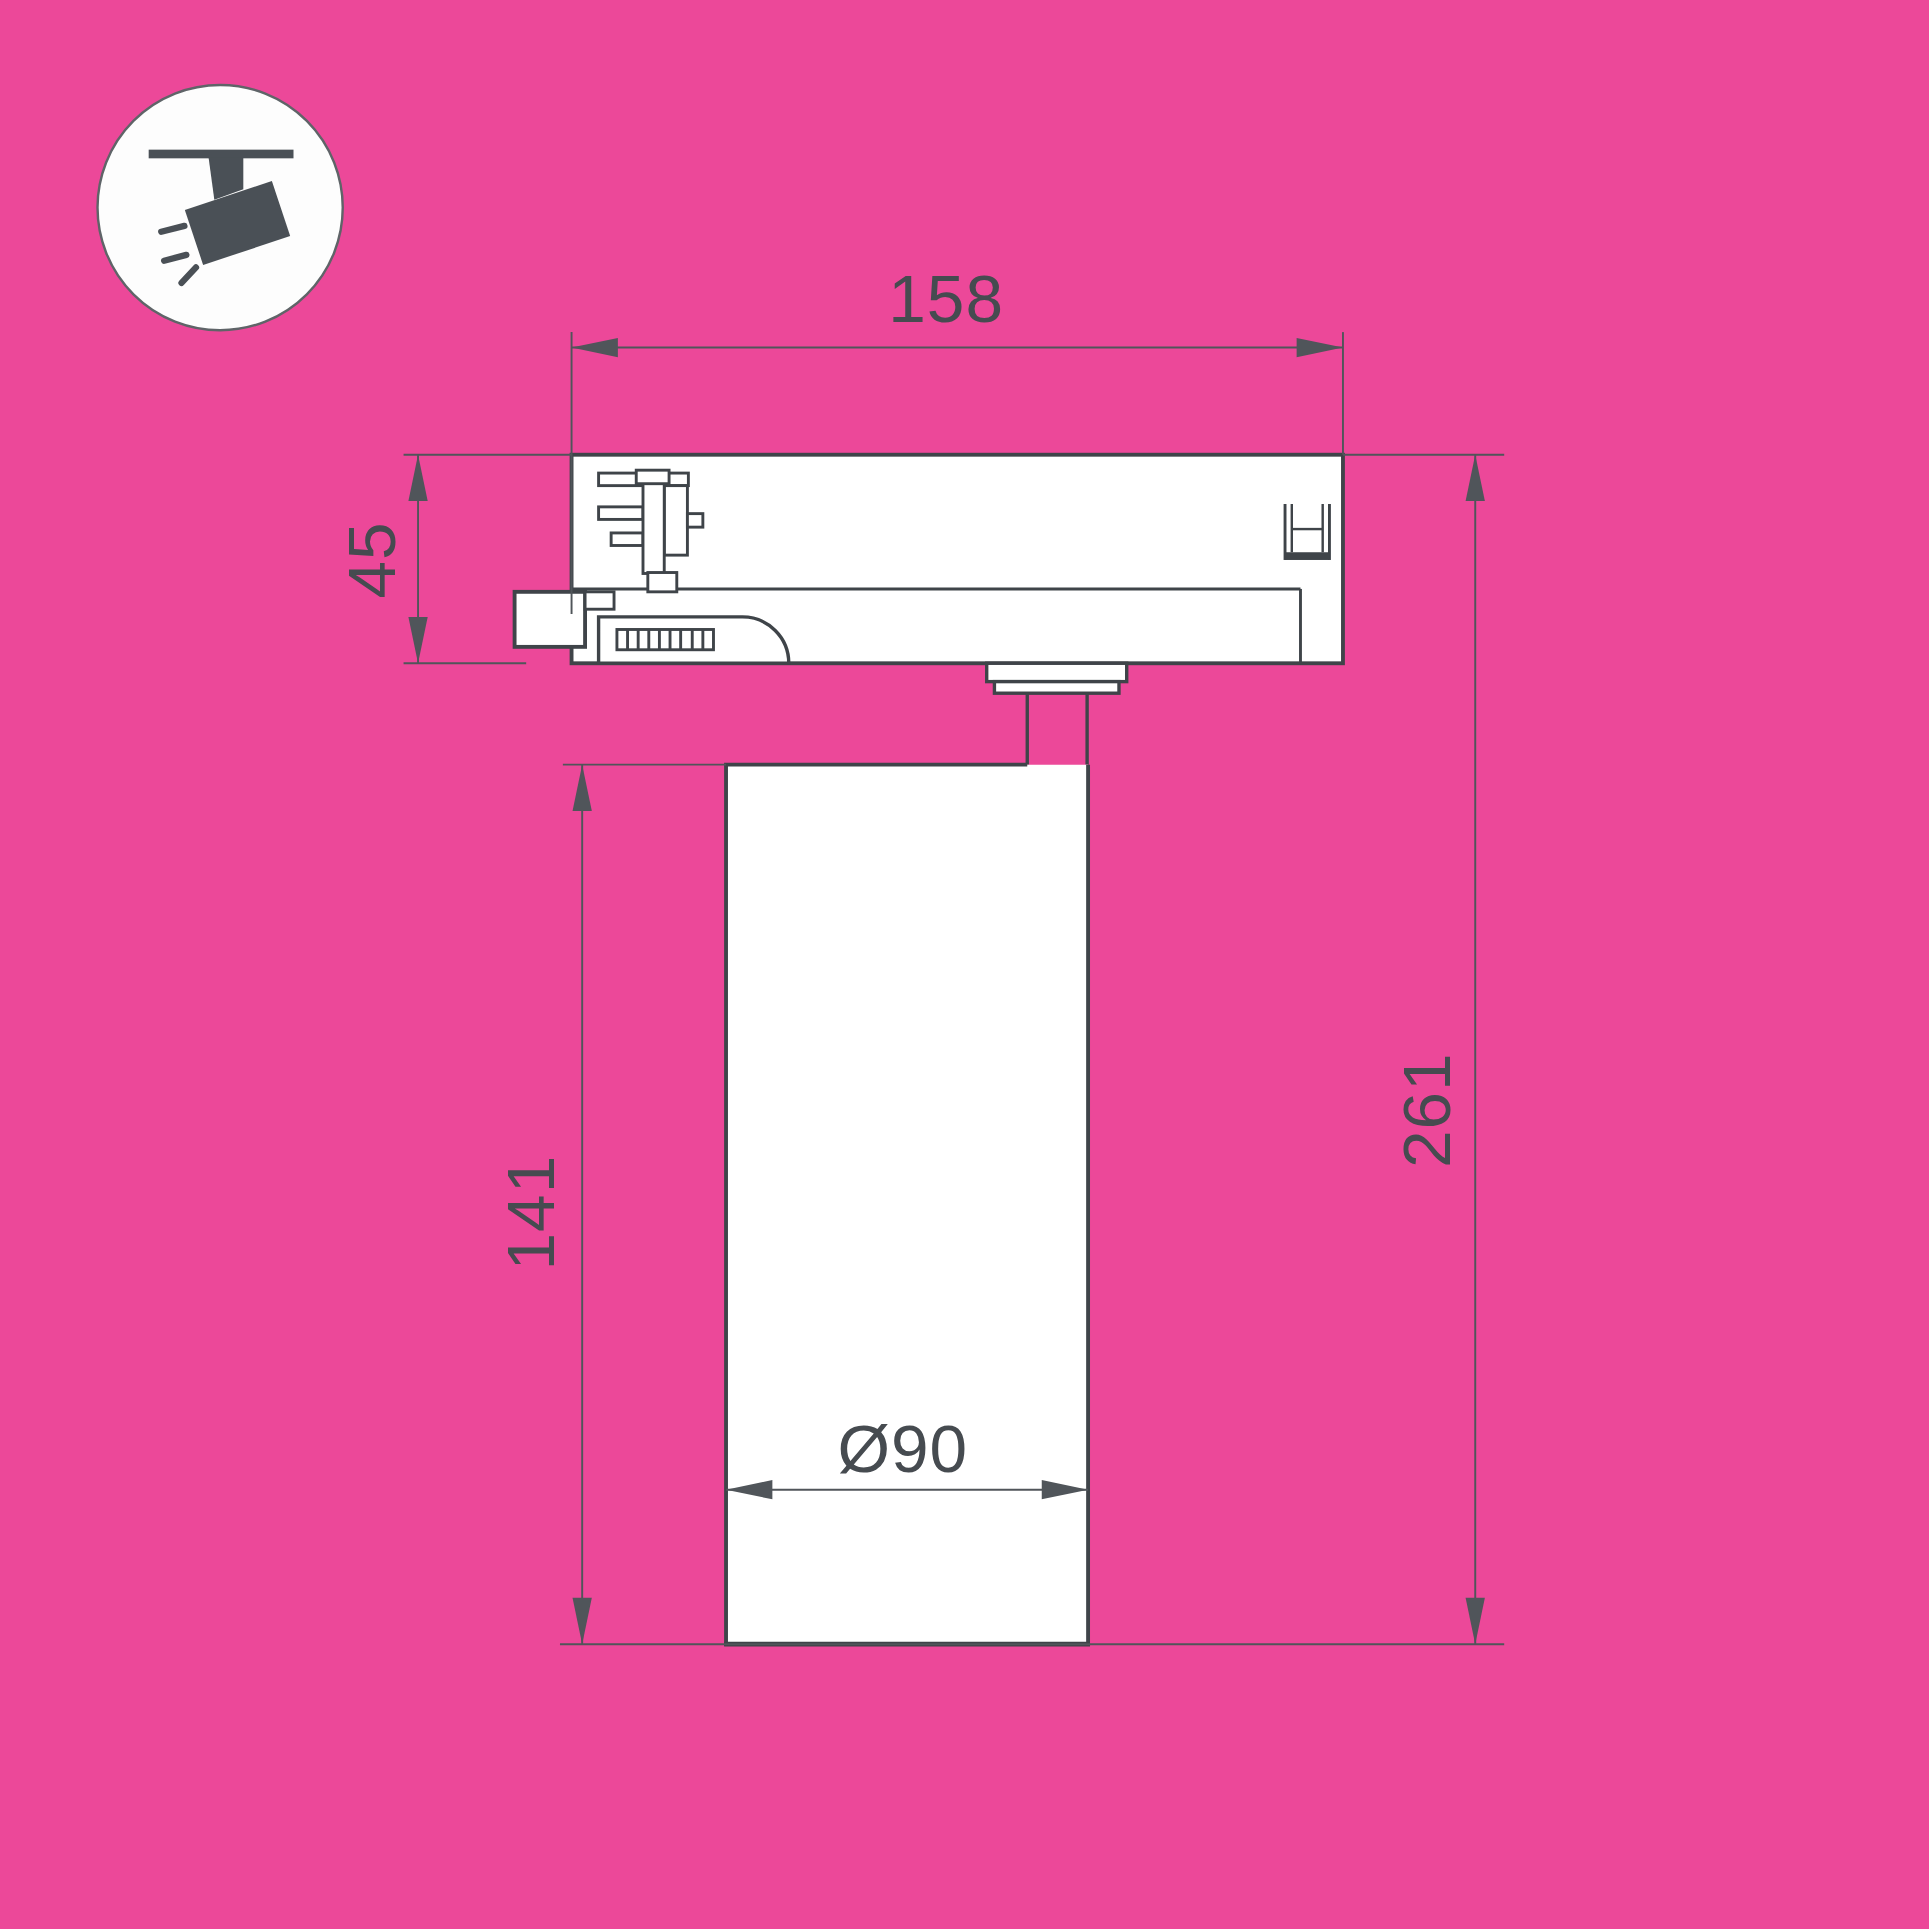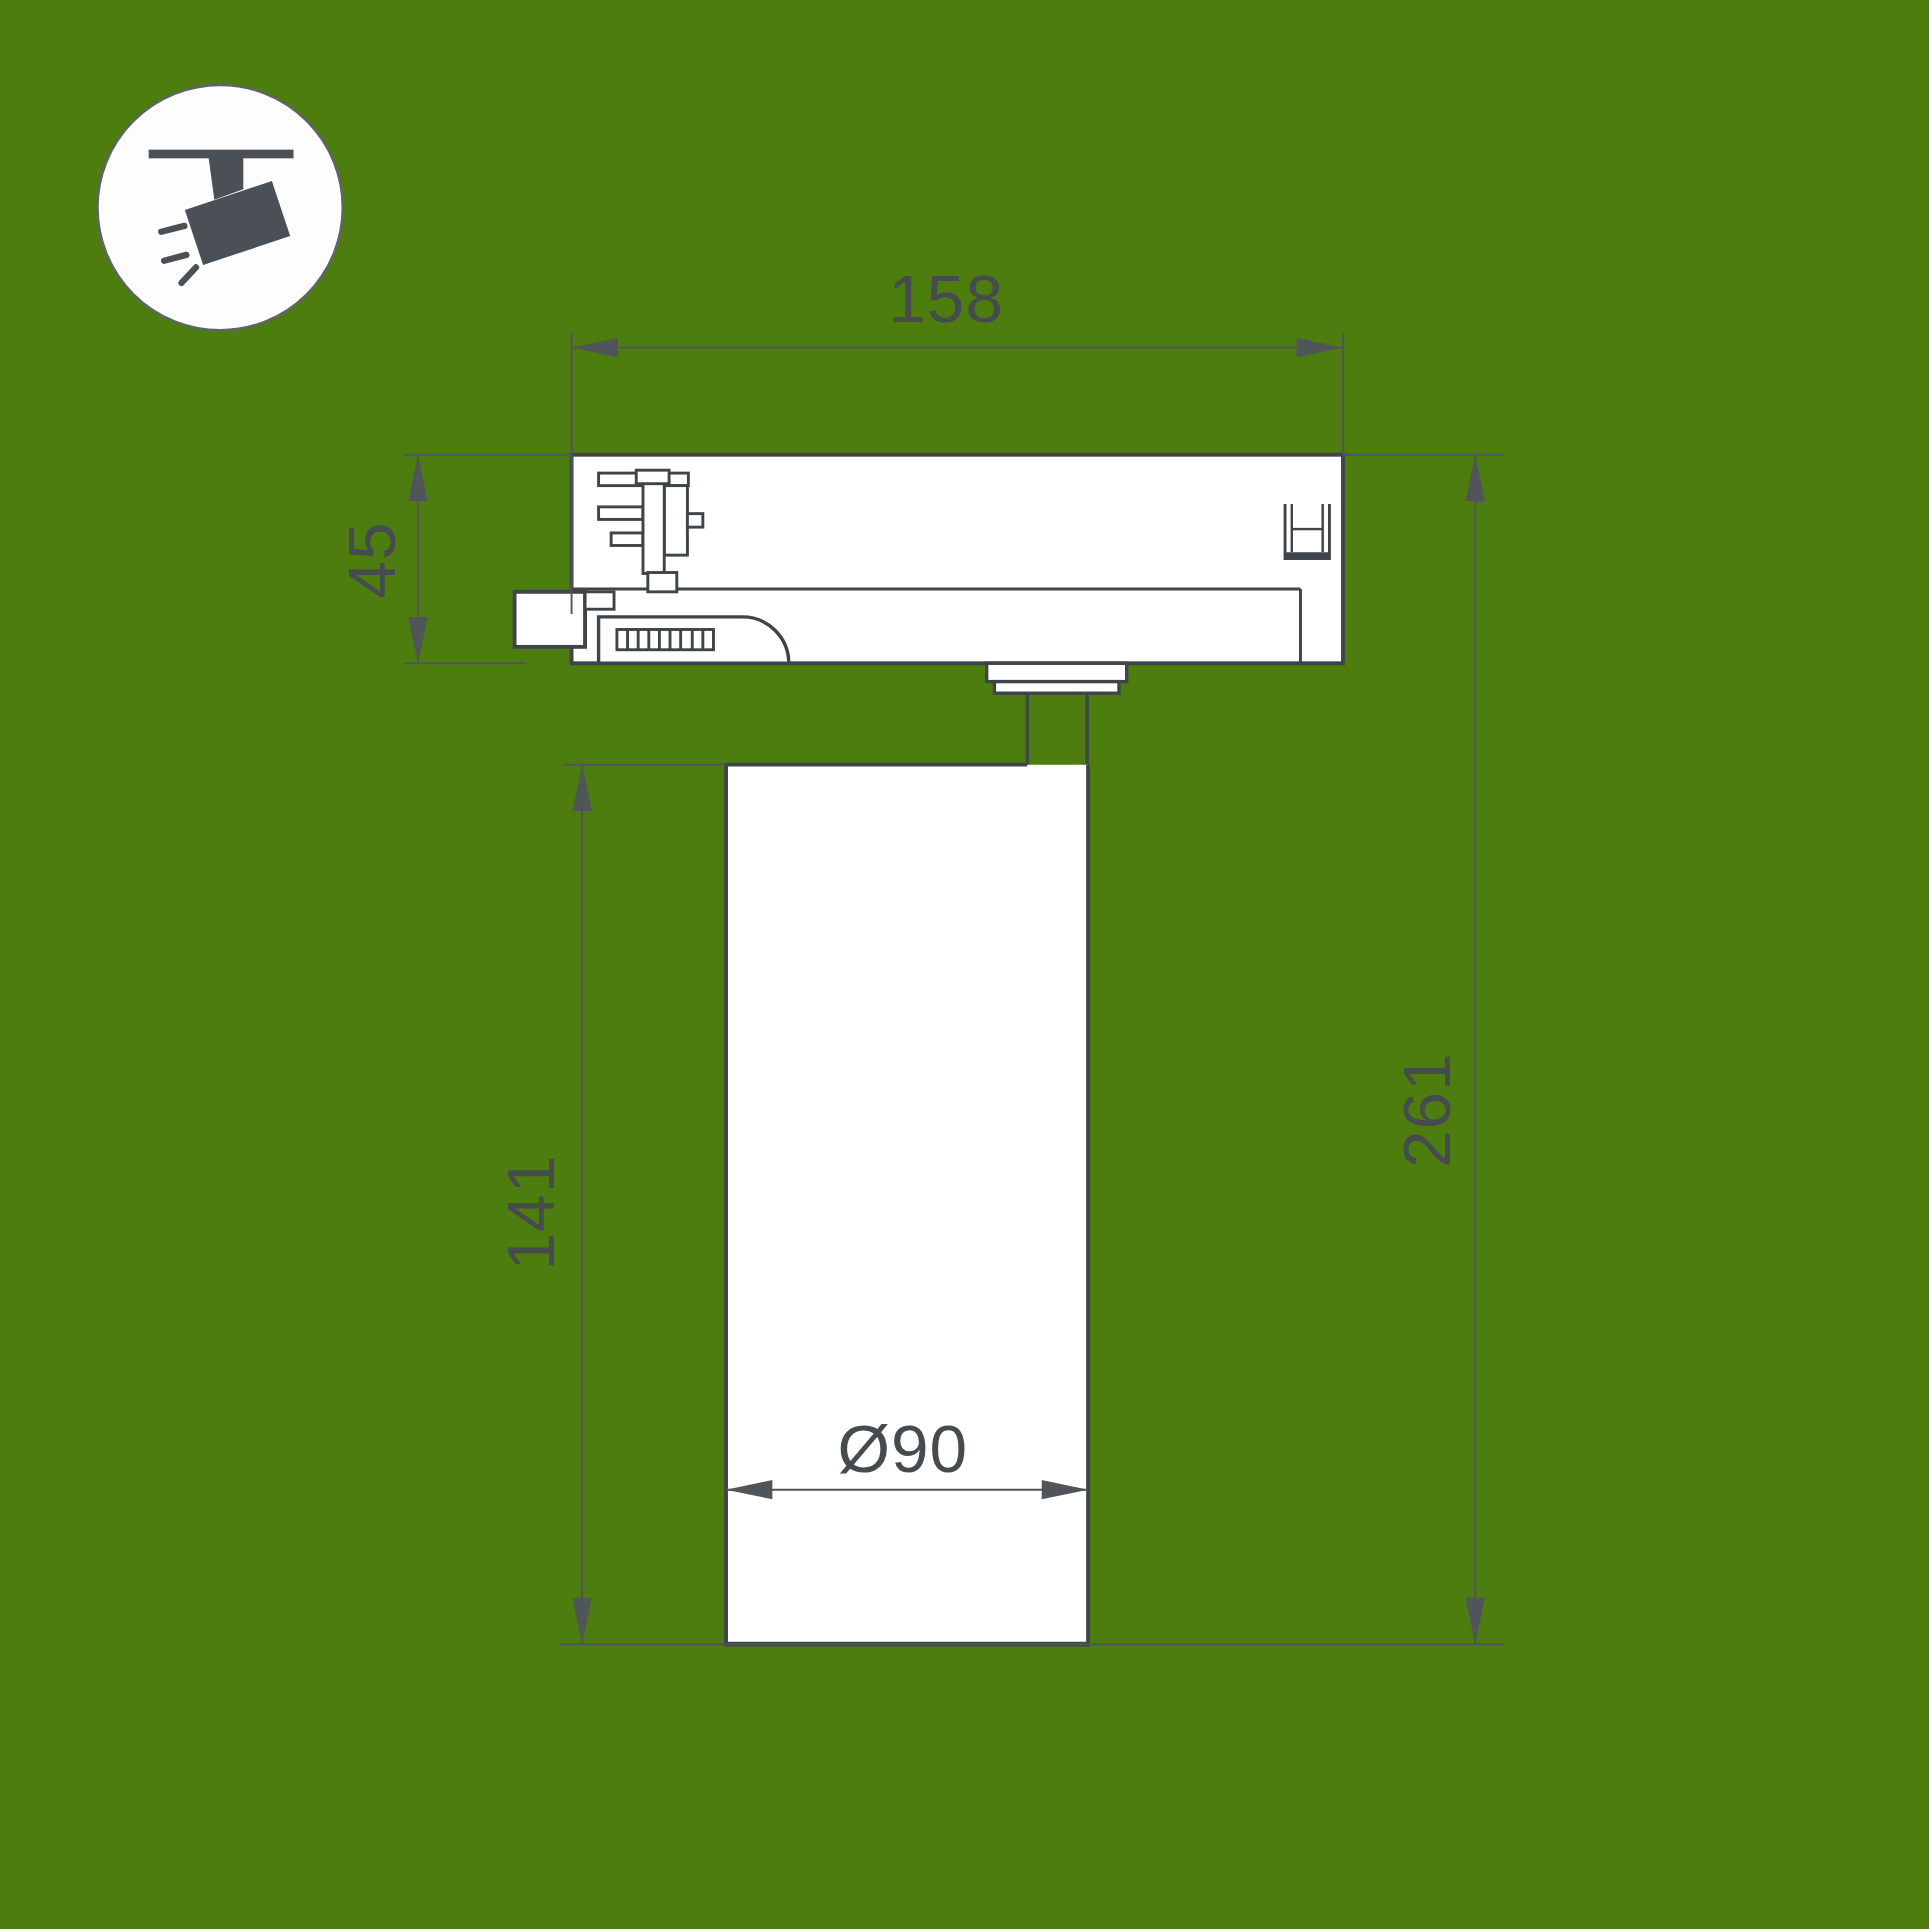--- a/index.html
+++ b/index.html
@@ -1,19 +1,19 @@
 <!DOCTYPE html>
 <html><head>
 <meta charset="utf-8">
 <style>
   html,body{margin:0;padding:0;background:#ffffff;}
   .canvas{
     position:relative;
     width:1929px;height:1929px;
-    background:#4d7c0f;
+    background:#ec4899;
     overflow:hidden;
     font-family:"Liberation Sans", sans-serif;
   }
   .canvas svg{position:absolute;left:0;top:0;}
   text{
     font-family:"Liberation Sans", sans-serif;
     font-size:70px;
     fill:#464b50;
     letter-spacing:1px;
   }

